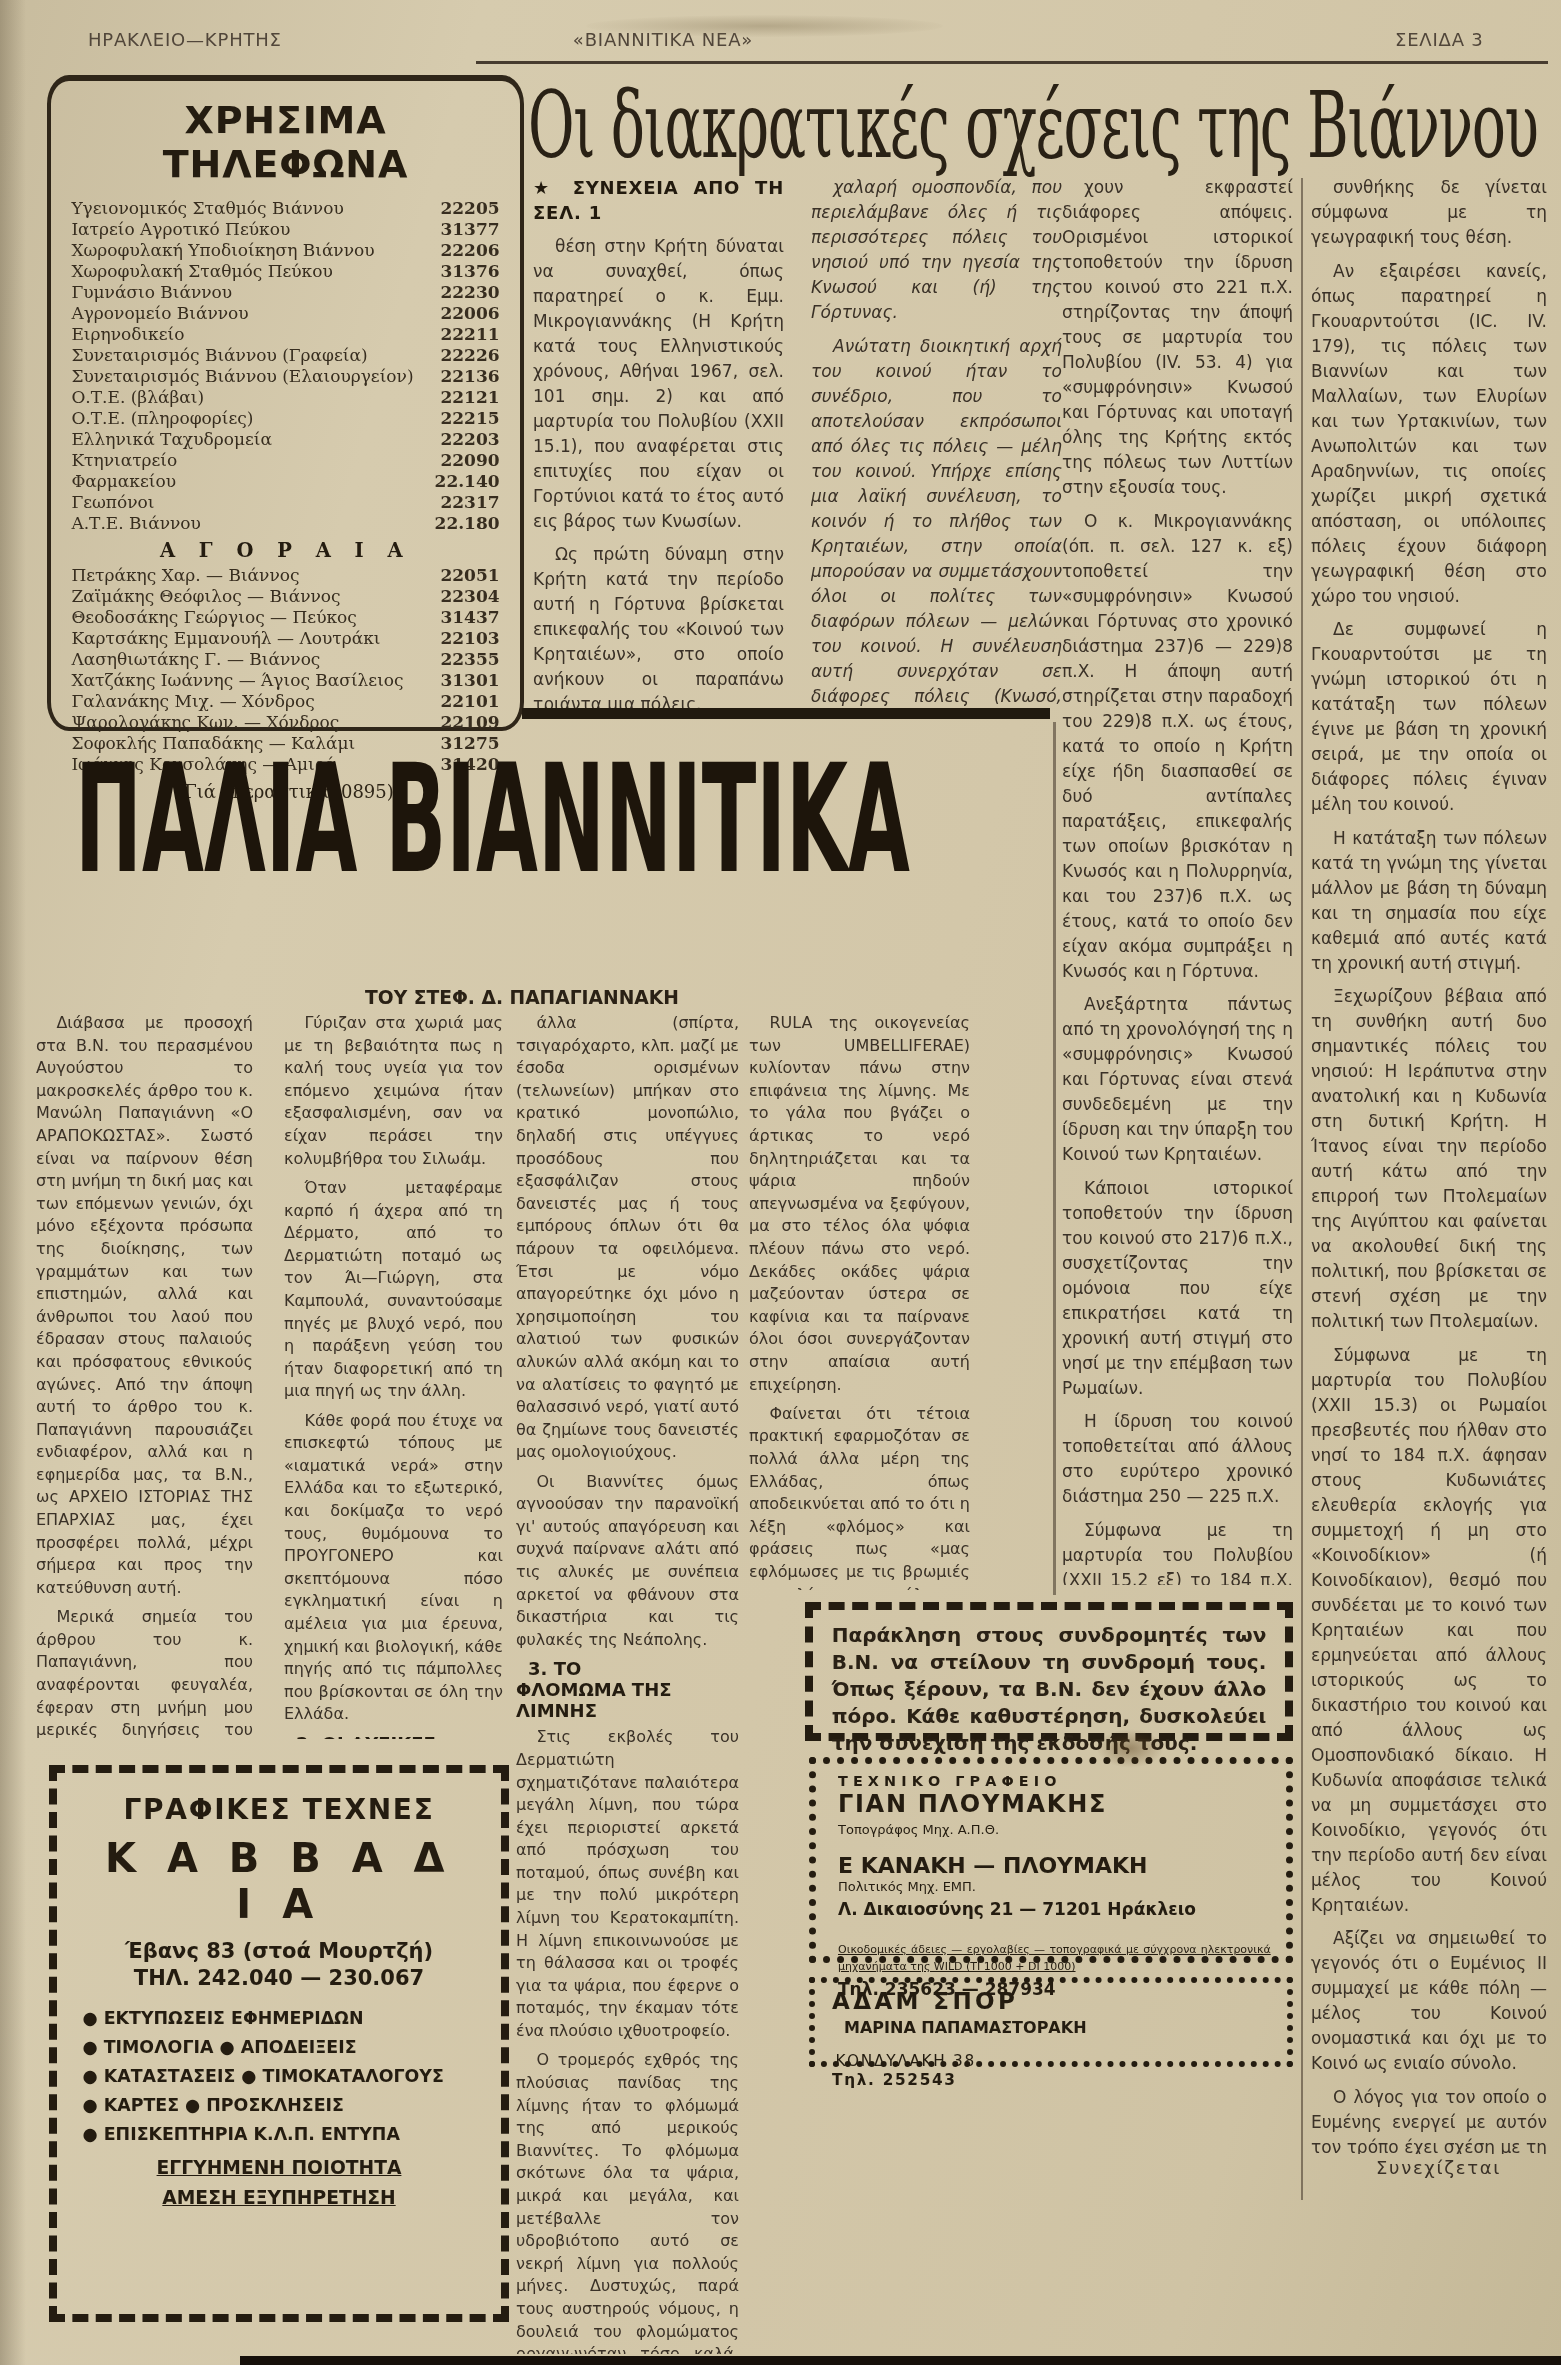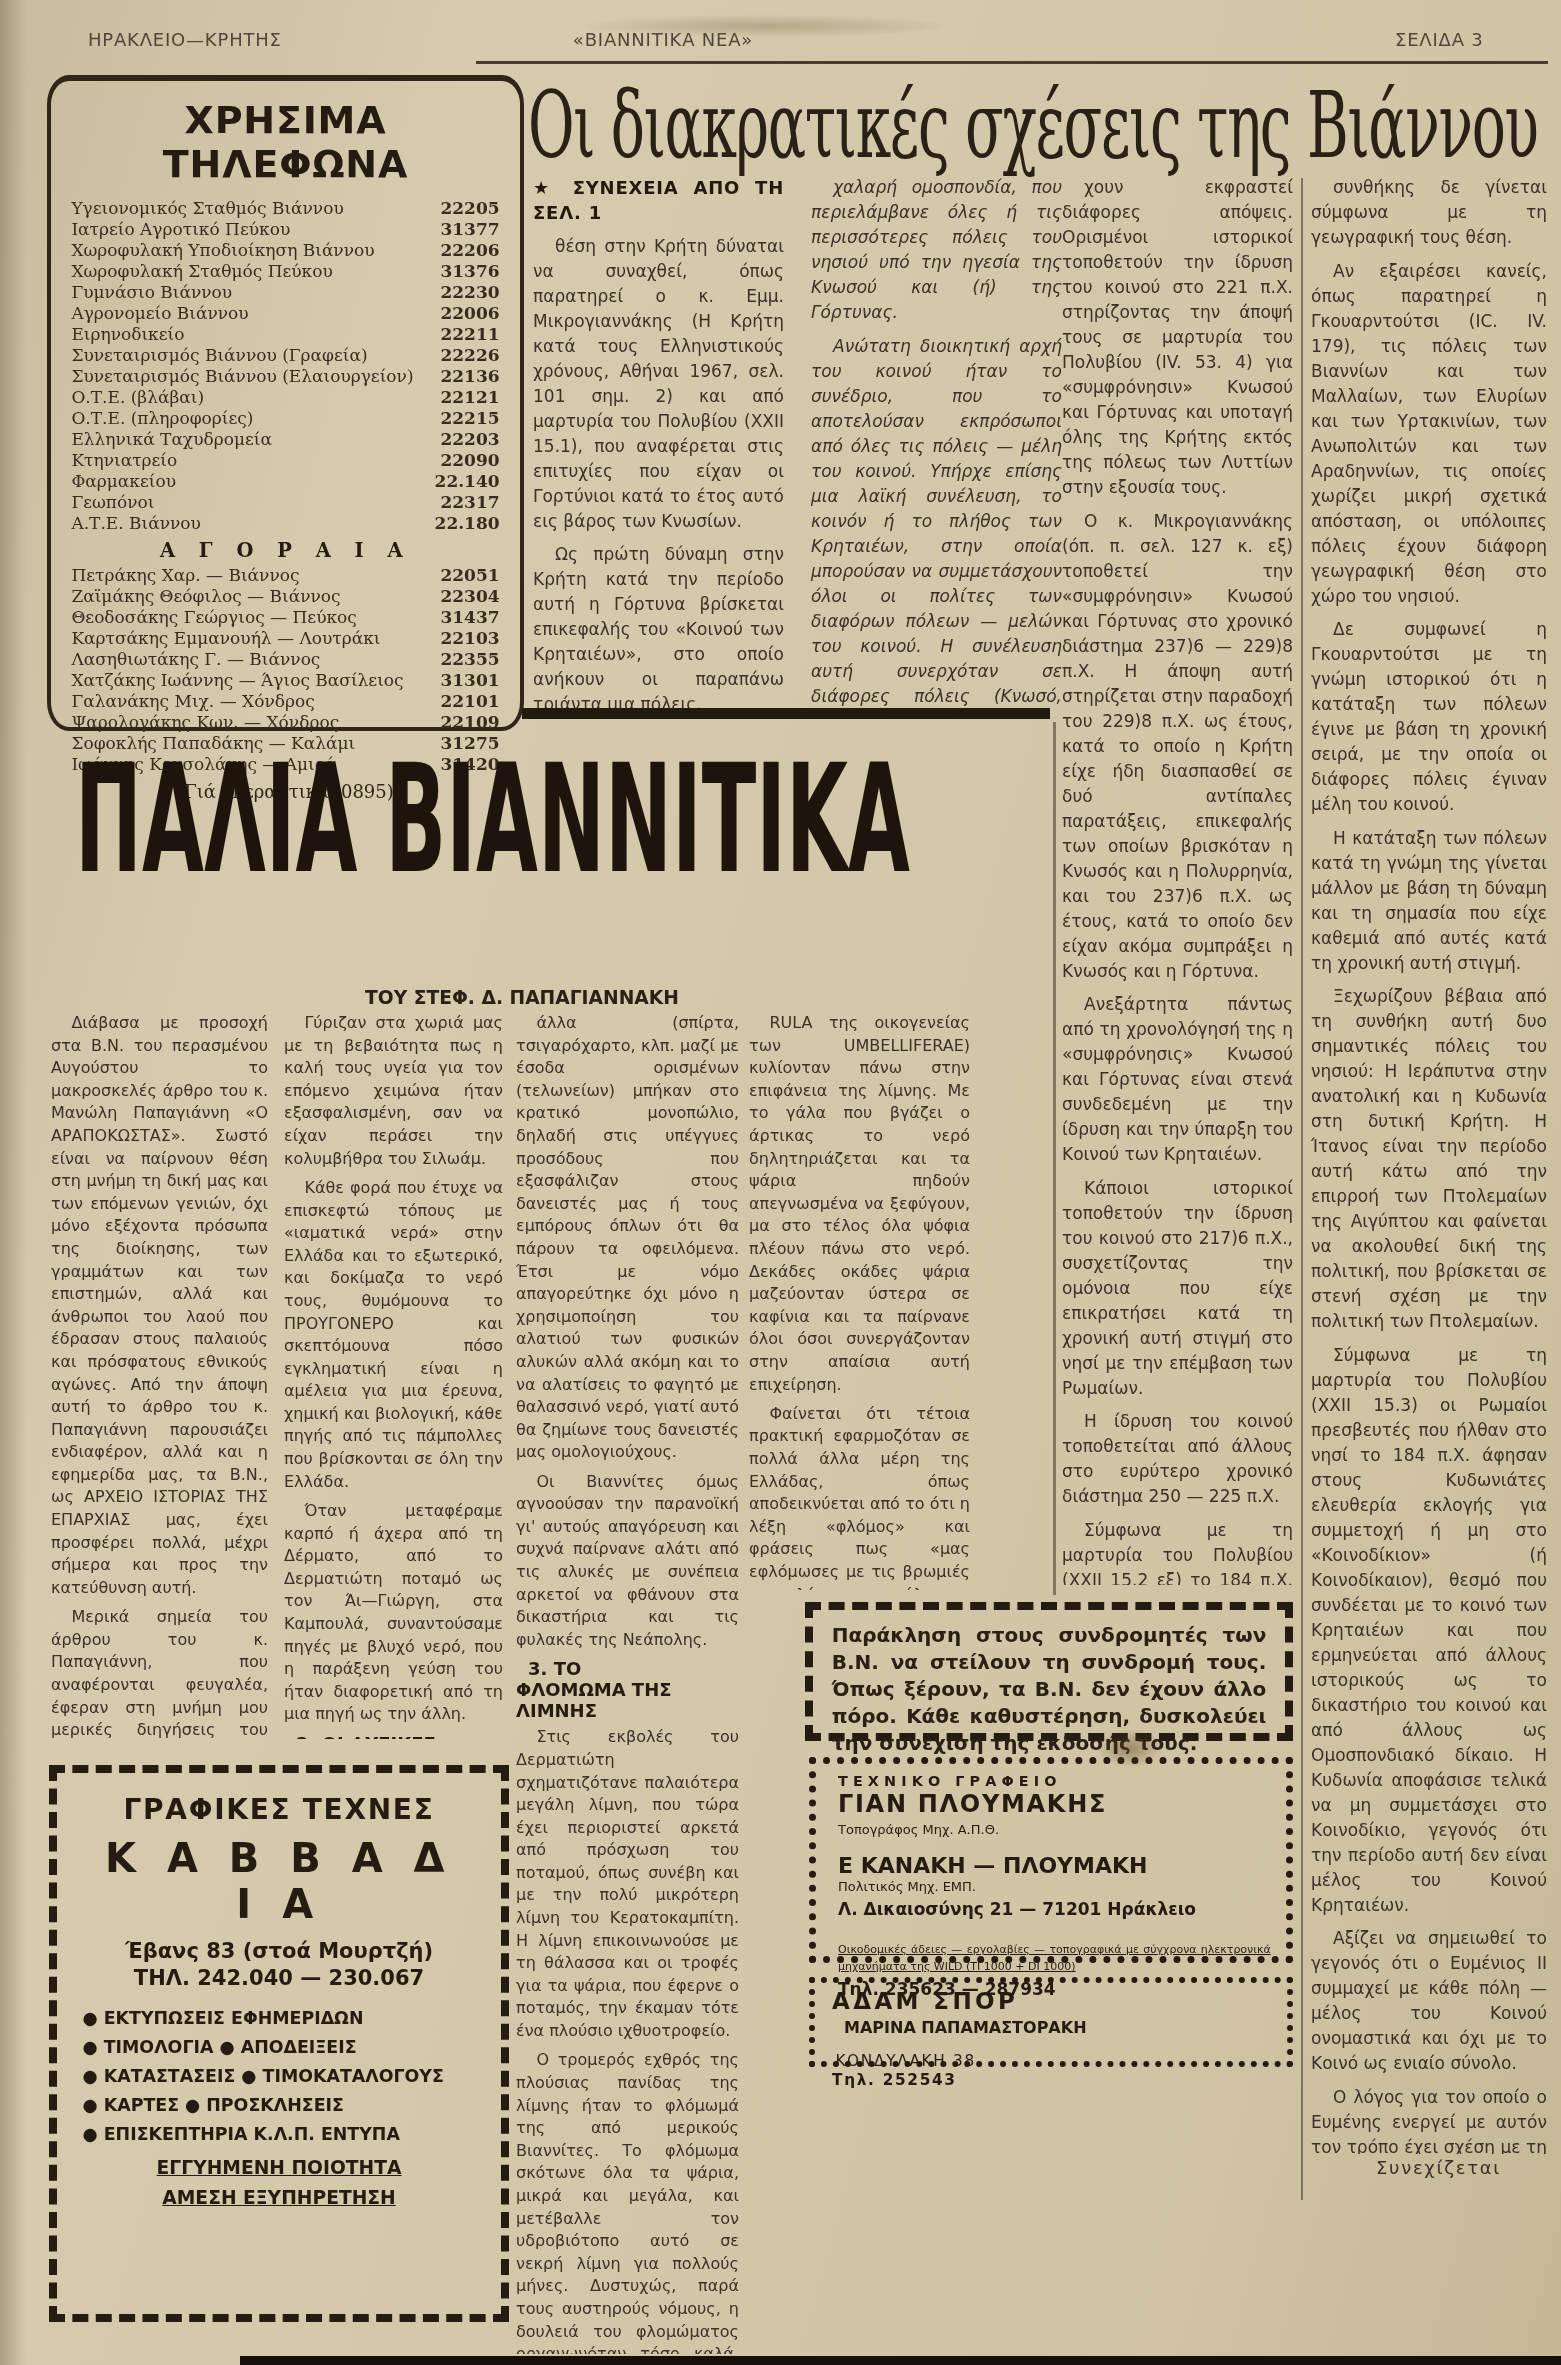--- a/index.html
+++ b/index.html
@@ -238,32 +238,32 @@
         <p>Αξίζει να σημειωθεί το γεγονός ότι ο Ευμένιος ΙΙ συμμαχεί με κάθε πόλη — μέλος του Κοινού ονομαστικά και όχι με το Κοινό ως ενιαίο σύνολο.</p>
         <p>Ο λόγος για τον οποίο ο Ευμένης ενεργεί με αυτόν τον τρόπο έχει σχέση με τη χαλαρή ένωση του Κοινού. Ο Ευμένης γνωρίζει αρκετά καλά ότι το Κοινό των Κρηταιέων ήταν ένωση χαλαρή και ευκολοδιάλυτη. Συμμαχεί λοιπόν με κάθε πόλη — μέλος του κοινού ονομαστικά, προβλέποντας σωστά ότι σε περίπτωση που το κοινό διαλυθεί ή ένα ή περισσότερα μέλη αποχωρήσουν από αυτό, η συμμαχία κάθε πόλεως μαζί του θα εξακολουθεί να υπάρχει.</p>
       </div>
   </div>
   <div class="continues" style="left:1376px;top:2157px;">Συνεχίζεται</div>
 
   <div id="palia-bar"></div>
   <div id="palia-headline">ΠΑΛΙΑ ΒΙΑΝΝΙΤΙΚΑ</div>
   <div id="palia-byline">ΤΟΥ ΣΤΕΦ.   Δ. ΠΑΠΑΓΙΑΝΝΑΚΗ</div>
 
-  <div class="col mid-col" style="left:51px;top:1012px;width:217px;height:727px;">
+  <div class="col mid-col" style="left:36px;top:1012px;width:217px;height:727px;">
     <div>
         <p>Διάβασα με προσοχή στα Β.Ν. του περασμένου Αυγούστου το μακροσκελές άρθρο του κ. Μανώλη Παπαγιάννη «Ο ΑΡΑΠΟΚΩΣΤΑΣ». Σωστό είναι να παίρνουν θέση στη μνήμη τη δική μας και των επόμενων γενιών, όχι μόνο εξέχοντα πρόσωπα της διοίκησης, των γραμμάτων και των επιστημών, αλλά και άνθρωποι του λαού που έδρασαν στους παλαιούς και πρόσφατους εθνικούς αγώνες. Από την άποψη αυτή το άρθρο του κ. Παπαγιάννη παρουσιάζει ενδιαφέρον, αλλά και η εφημερίδα μας, τα Β.Ν., ως ΑΡΧΕΙΟ ΙΣΤΟΡΙΑΣ ΤΗΣ ΕΠΑΡΧΙΑΣ μας, έχει προσφέρει πολλά, μέχρι σήμερα και προς την κατεύθυνση αυτή.</p>
         <p>Μερικά σημεία του άρθρου του κ. Παπαγιάννη, που αναφέρονται φευγαλέα, έφεραν στη μνήμη μου μερικές διηγήσεις του παππού μου Στεφανή, που θα με απασχολήσουν στο άρθρο αυτό. Ωστόσο κάνω θερμή παράκληση, σε όσους γνωρίζουν τα πράματα από προσωπική τους εμπειρία, να συμπληρώσουν τα γραφόμενά μου με δικό τους άρθρο.</p>
       </div>
 
   </div>
   <div class="col mid-col" style="left:284px;top:1012px;width:219px;height:727px;">
     <div>
         <p>Γύριζαν στα χωριά μας με τη βεβαιότητα πως η καλή τους υγεία για τον επόμενο χειμώνα ήταν εξασφαλισμένη, σαν να είχαν περάσει την κολυμβήθρα του Σιλωάμ.</p>
+        <p>Όταν μεταφέραμε καρπό ή άχερα από τη Δέρματο, από το Δερματιώτη ποταμό ως τον Άι—Γιώργη, στα Καμπουλά, συναντούσαμε πηγές με βλυχό νερό, που η παράξενη γεύση του ήταν διαφορετική από τη μια πηγή ως την άλλη.</p>
         <p>Κάθε φορά που έτυχε να επισκεφτώ τόπους με «ιαματικά νερά» στην Ελλάδα και το εξωτερικό, και δοκίμαζα το νερό τους, θυμόμουνα το ΠΡΟΥΓΟΝΕΡΟ και σκεπτόμουνα πόσο εγκληματική είναι η αμέλεια για μια έρευνα, χημική και βιολογική, κάθε πηγής από τις πάμπολλες που βρίσκονται σε όλη την Ελλάδα.</p>
-        <p>Όταν μεταφέραμε καρπό ή άχερα από τη Δέρματο, από το Δερματιώτη ποταμό ως τον Άι—Γιώργη, στα Καμπουλά, συναντούσαμε πηγές με βλυχό νερό, που η παράξενη γεύση του ήταν διαφορετική από τη μια πηγή ως την άλλη.</p>
       </div>
     <div class="subhead">2. ΟΙ ΦΥΣΙΚΕΣ ΑΛΥΚΕΣ</div>
 
   </div>
   <div class="col mid-col" style="left:516px;top:1012px;width:223px;height:1342px;">
     <div>
         <p>άλλα (σπίρτα, τσιγαρόχαρτο, κλπ. μαζί με έσοδα ορισμένων (τελωνείων) μπήκαν στο κρατικό μονοπώλιο, δηλαδή στις υπέγγυες προσόδους που εξασφάλιζαν στους δανειστές μας ή τους εμπόρους όπλων ότι θα πάρουν τα οφειλόμενα. Έτσι με νόμο απαγορεύτηκε όχι μόνο η χρησιμοποίηση του αλατιού των φυσικών αλυκών αλλά ακόμη και το να αλατίσεις το φαγητό με θαλασσινό νερό, γιατί αυτό θα ζημίωνε τους δανειστές μας ομολογιούχους.</p>
         <p>Οι Βιαννίτες όμως αγνοούσαν την παρανοϊκή γι' αυτούς απαγόρευση και συχνά παίρνανε αλάτι από τις αλυκές με συνέπεια αρκετοί να φθάνουν στα δικαστήρια και τις φυλακές της Νεάπολης.</p>
       </div>
     <div class="subhead" style="width:170px;">3. ΤΟ ΦΛΟΜΩΜΑ ΤΗΣ ΛΙΜΝΗΣ</div>

